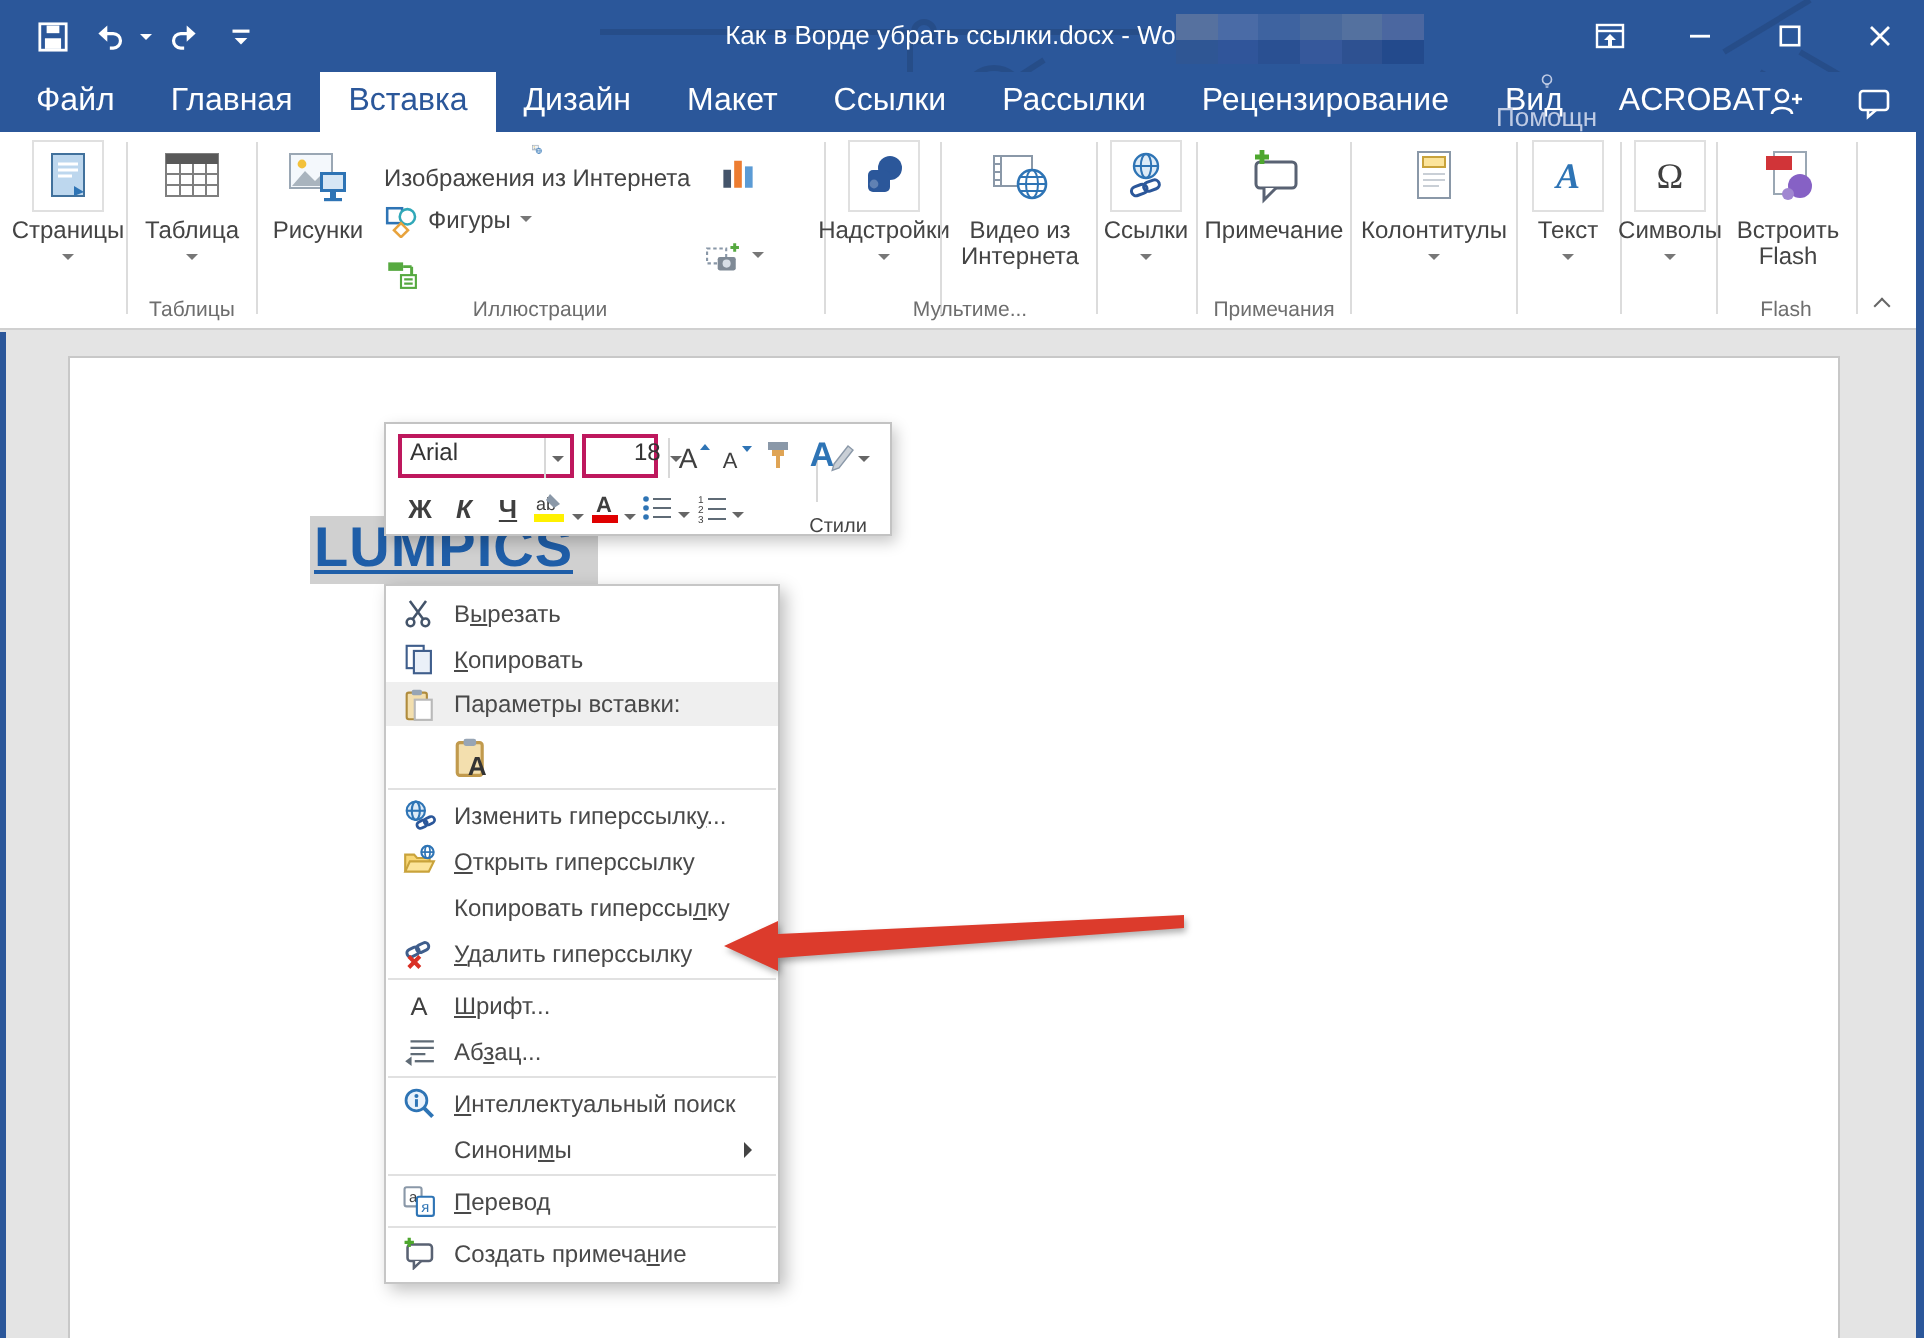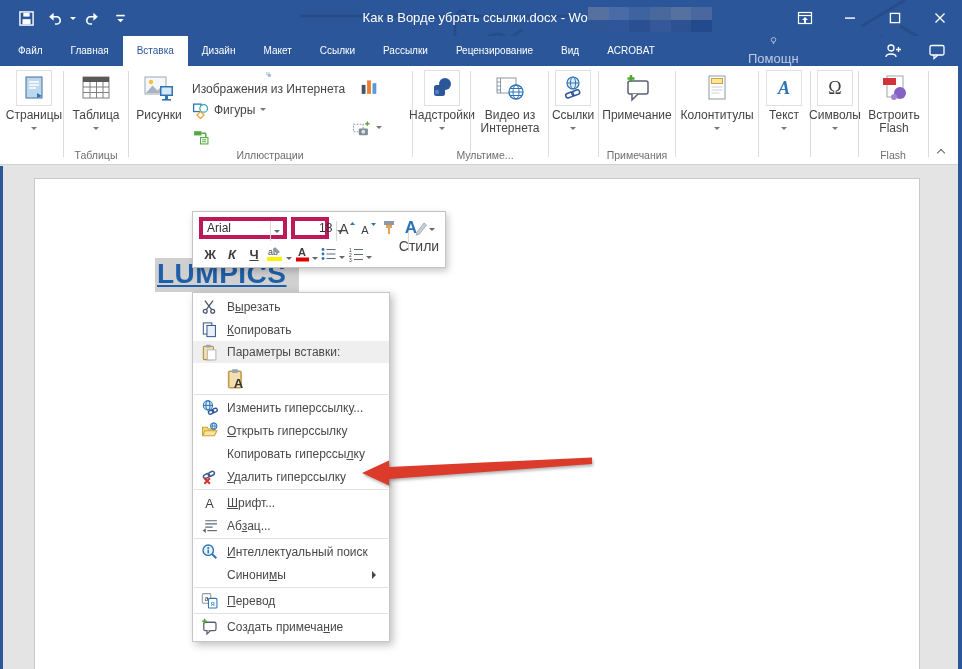--- a/index.html
+++ b/index.html
@@ -19,21 +19,21 @@
   .mosaic span { display:block; }
   .m1{background:#56719F}.m2{background:#4A6BA6}.m3{background:#3E63A0}.m4{background:#49699C}.m5{background:#54719F}.m6{background:#4B67A0}
   .m7{background:#2F5694}.m8{background:#30559A}.m9{background:#2A5092}.m10{background:#36589B}.m11{background:#2E5191}.m12{background:#234A8C}
   .winbtns { position:absolute; right:0; top:0; height:36px; display:flex; }
   .wbtn { width:45px; height:36px; display:flex; align-items:center; justify-content:center; }
   .wbtn svg { width:16px; height:16px; }
 
   
   .tabsrow { position:absolute; left:0; top:36px; width:962px; height:30px; background:#2B579A; }
   .tabs { position:absolute; left:4px; top:0; height:30px; display:flex; }
-  .tab { padding:0 14px; line-height:30px; font-size:10px; color:#fff; white-space:nowrap; }
+  .tab { padding:0 14px; line-height:30px; font-size:16px; color:#fff; white-space:nowrap; }
   .tab.active { background:#fff; color:#2B579A; }
   .assistant { position:absolute; left:748px; top:0; height:30px; display:flex; align-items:center; gap:5px; color:#BFCBE4; font-size:13px;flex-direction:column; }
   .assistant svg { width:15px; height:15px; }
   .tabicons { position:absolute; right:16px; top:0; height:30px; display:flex; gap:26px; align-items:center; }
   .tabicons svg { width:18px; height:18px; }
 
   
   .ribbon { position:absolute; left:0; top:66px; width:962px; height:99px; background:#fff; border-bottom:1px solid #D0D0D0; color:#444; }
   .gdiv { position:absolute; top:5px; height:86px; width:1px; background:#DCDCDC; }
   .glabel { position:absolute; bottom:3px; font-size:10.5px; color:#6E6E6E; text-align:center; white-space:nowrap; }
@@ -52,31 +52,31 @@
   .canvas { position:absolute; left:0; top:166px; width:962px; height:503px; background:#E4E4E4; }
   .border-left { position:absolute; left:0; top:166px; bottom:0; width:3px; background:#2B579A; }
   .border-right { position:absolute; right:0; top:66px; bottom:0; width:4px; background:#2B579A; }
   .page { position:absolute; left:34px; top:12px; width:886px; height:491px; background:#fff; border:1px solid #C8C8C8; border-bottom:none; }
   .doclink { position:absolute; left:155px; top:258px; height:34px; background:#D0D0D0; color:#1F5EA8; font-size:28px; font-weight:bold; text-decoration:underline; padding:0 12px 2px 2px; letter-spacing:0.5px; }
 
   
   .minibar { position:absolute; left:192px; top:211px; width:254px; height:57px; background:#fff; border:1px solid #C3C3C3; box-shadow:2px 3px 7px rgba(0,0,0,.22); z-index:5; }
   .mrow { position:absolute; left:6px; right:4px; height:26px; display:flex; align-items:center; }
   .mrow1 { top:3px; } .mrow2 { top:29px; }
-  .combo { height:22px; border:4px solid #be185d; display:flex; font-size:12px; color:#333; }
+  .combo { height:22px; border:2px solid #be185d; display:flex; font-size:12px; color:#333; }
   .combo .cv { padding:0 4px; flex:1; }
   .combo .cd { width:13px; height:20px; border-left:1px solid #D8D8D8; display:flex; align-items:center; justify-content:center; }
   .combo .cd i { width:0;height:0;border:3px solid transparent;border-top-color:#666; margin-top:3px; }
   .fcombo { width:88px; } .scombo { width:38px; margin-left:4px;padding-left:20px; }
   .tbtn { height:22px; min-width:22px; display:flex; align-items:center; justify-content:center; font-size:13px; color:#3F3F3F; position:relative; }
   .tbtn.b { font-weight:bold; } .tbtn.i { font-style:italic; font-weight:bold;} .tbtn.u { text-decoration:underline; font-weight:bold;}
   .tcaret { width:0;height:0;border:3px solid transparent;border-top-color:#666; margin:8px 2px 0 1px; }
   .vdiv { width:1px; height:22px; background:#D8D8D8; margin:0 3px; }
   .styles-btn { position:absolute; right:5px; top:4px; width:42px; height:48px; display:flex; flex-direction:column; align-items:center; }
-  .styles-btn .slabel { font-size:14px; color:#444; margin-top:0; }
+  .styles-btn .slabel { font-size:10px; color:#444; margin-top:20px; }
   .glyphbtn { display:flex; align-items:flex-end; }
 
   
   .ctxmenu { position:absolute; left:192px; top:292px; width:198px; background:#fff; border:1px solid #C6C6C6; box-shadow:3px 3px 8px rgba(0,0,0,.25); z-index:6; padding:2px 0 3px 0; }
   .mitem { height:23px; display:flex; align-items:center; padding-left:8px; font-size:12px; color:#494949; position:relative; }
   .mitem .mic { width:17px; height:17px; margin-right:9px; flex:0 0 17px; }
   .mitem .mic svg { width:17px; height:17px; }
   .mitem u { text-decoration:underline; }
   .marrow { position:absolute; right:9px; top:8px; width:0; height:0; border:4px solid transparent; border-left-color:#444; }
   .mheader { height:22px; display:flex; align-items:center; padding-left:8px; font-size:12px; color:#494949; background:#EFEFEF; }

